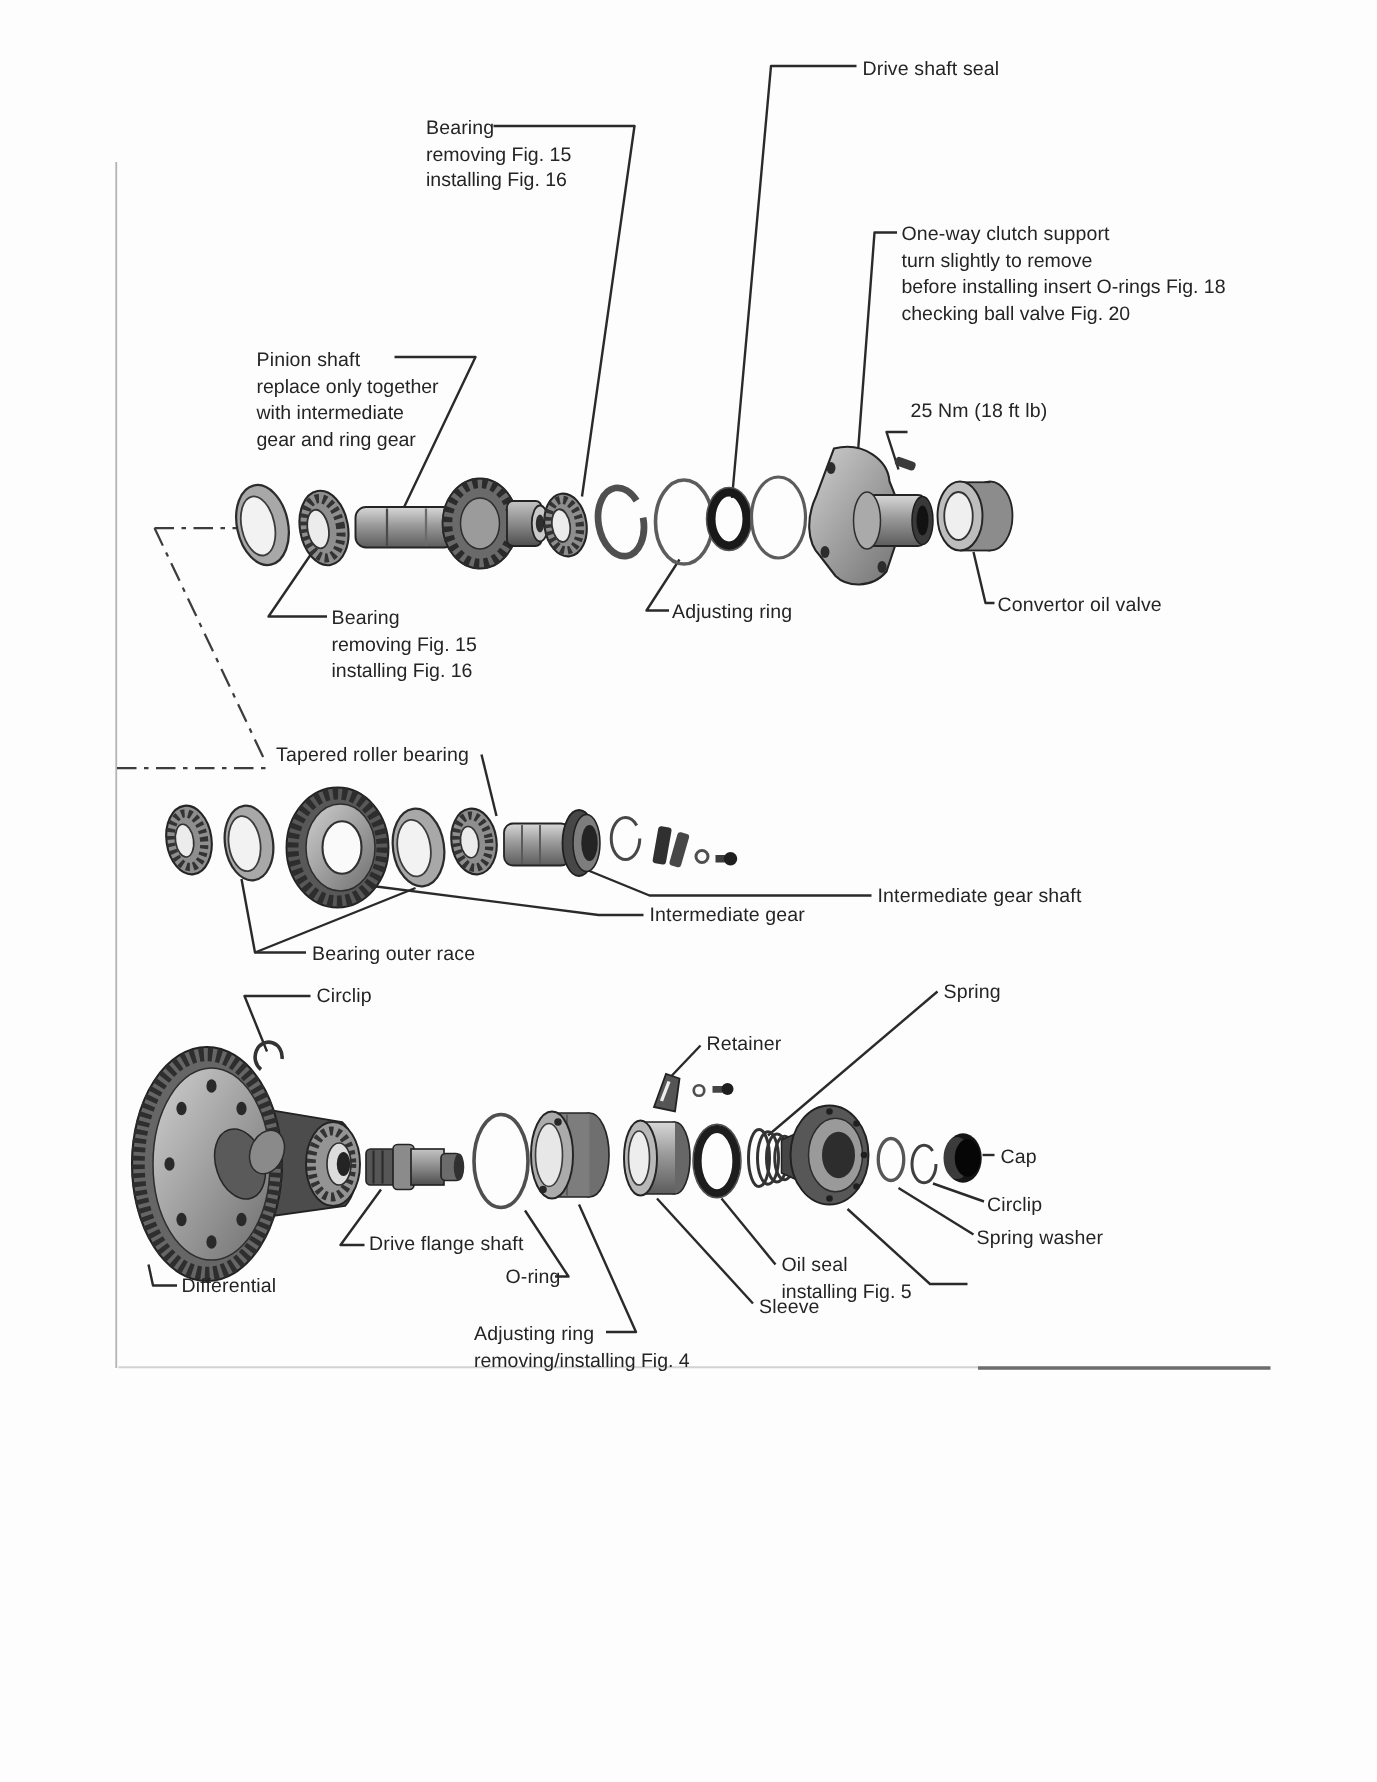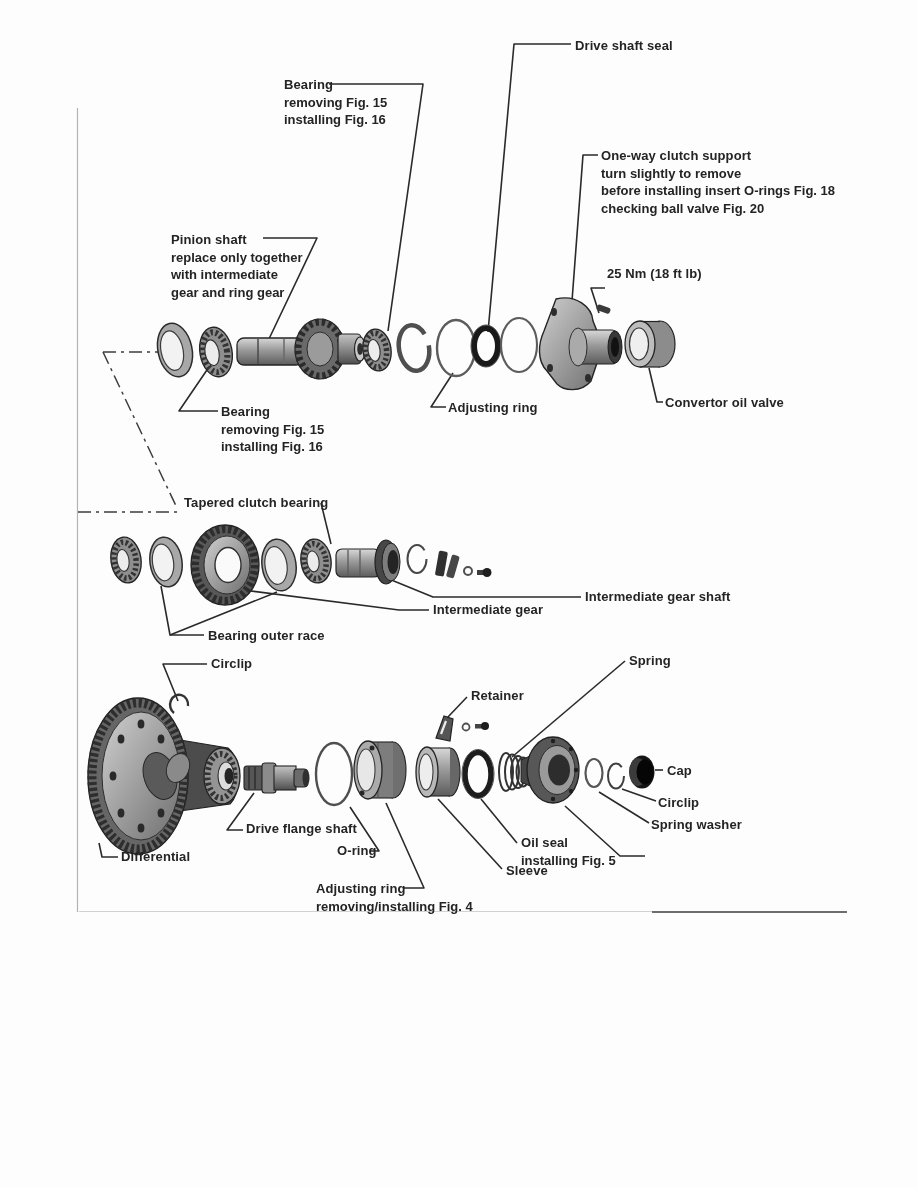--- a/index.html
+++ b/index.html
@@ -12,22 +12,22 @@
     color:#1e1e1e;
   }
   #art{position:absolute;left:0;top:0;}
   .lbl{
     position:absolute;
     display:flex;flex-direction:column;
     font-size:13px;line-height:17.5px;
     white-space:nowrap;
     color:#242424;
   }
-  .lbl .t{font-weight:bold;letter-spacing:.1px;}
-  .lbl .n{font-weight:bold;}
+  .lbl .t{font-weight:normal;letter-spacing:.1px;}
+  .lbl .n{font-weight:normal;}
 </style>
 </head>
 <body>
 
 <div id="page">
 
 <svg id="art" width="918" height="1188" viewBox="0 0 918 1188">
   <defs>
     <linearGradient id="gH" x1="0" y1="0" x2="0" y2="1">
       <stop offset="0" stop-color="#d8d8d8"></stop>
@@ -340,21 +340,21 @@
 
   <div class="lbl" style="left:448px;top:399px">
     <span class="t">Adjusting ring</span>
   </div>
 
   <div class="lbl" style="left:665px;top:394px">
     <span class="t">Convertor oil valve</span>
   </div>
 
   <div class="lbl" style="left:184px;top:494px">
-    <span class="t">Tapered clutch bearing</span>
+    <span class="t">Tapered roller bearing</span>
   </div>
 
   <div class="lbl" style="left:585px;top:588px">
     <span class="t">Intermediate gear shaft</span>
   </div>
 
   <div class="lbl" style="left:433px;top:601px">
     <span class="t">Intermediate gear</span>
   </div>
 

